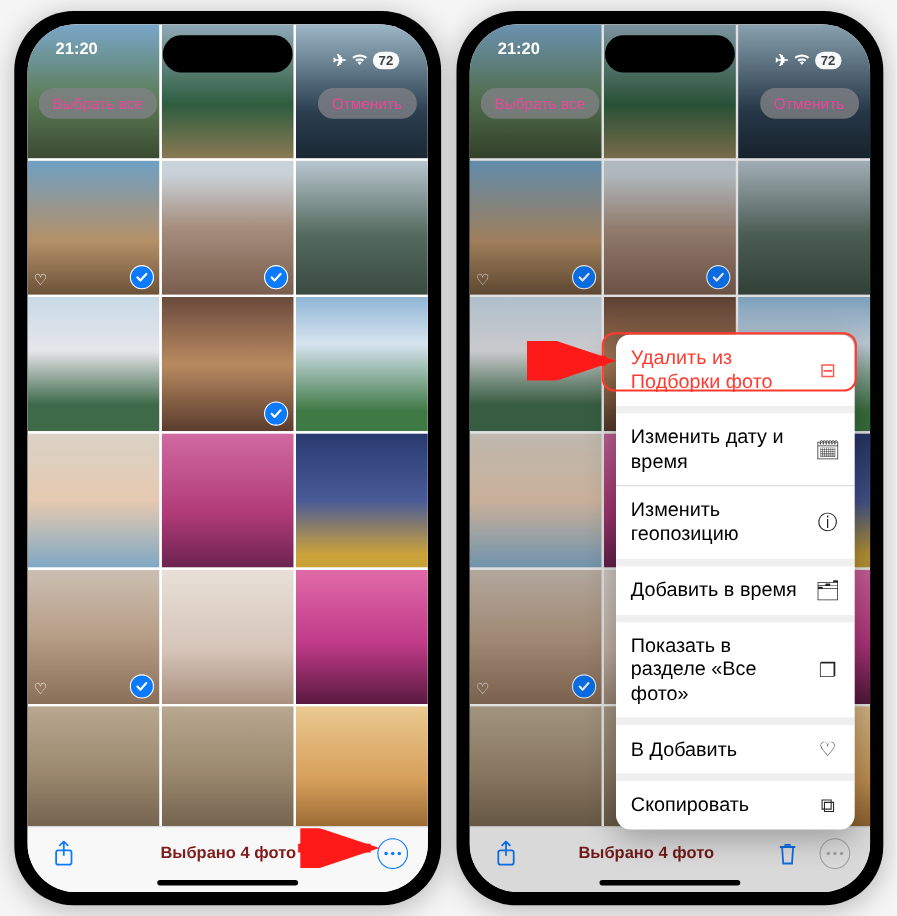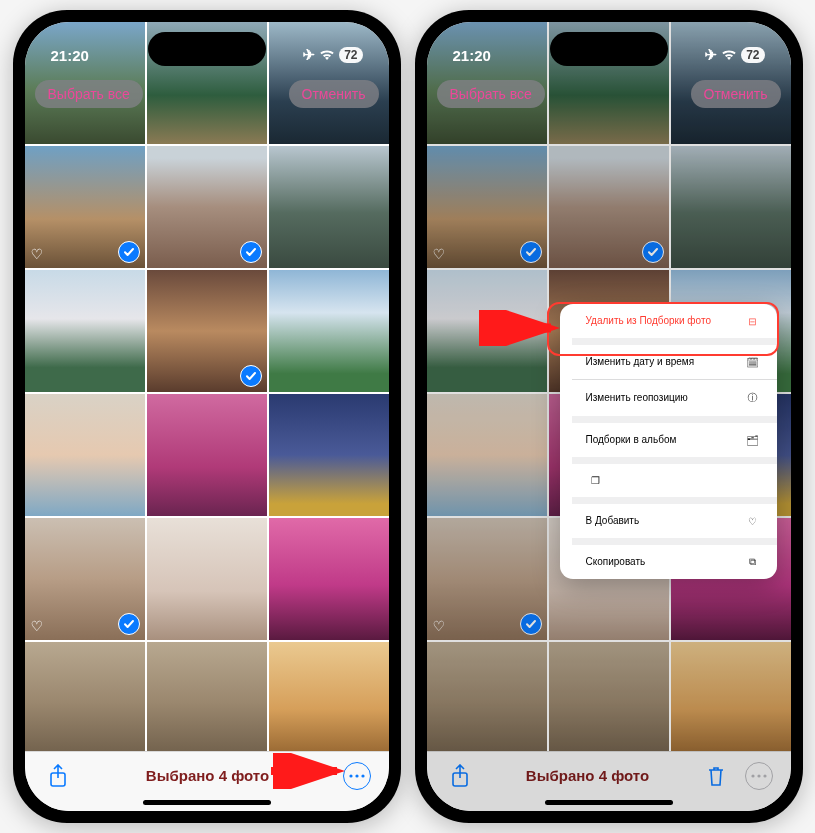--- a/index.html
+++ b/index.html
@@ -40,21 +40,20 @@
     border-radius: 44px;
     overflow: hidden;
     position: relative;
     display: flex;
     flex-direction: column;
   }
   
   .statusbar {
     height: 52px;
     display: flex;
-    align-items: center;
     justify-content: space-between;
     padding: 14px 26px 0;
     position: absolute;
     top: 0; left: 0; right: 0;
     z-index: 40;
     color: #fff;
     font-weight: 600;
     font-size: 15px;
   }
   .statusbar .right { display:flex; align-items:center; gap:4px; }
@@ -152,22 +151,21 @@
   .menu {
     position:absolute;
     right: 14px;
     top: 282px;
     width: 217px;
     background:#fff;
     border-radius:13px;
     box-shadow: 0 8px 28px rgba(0,0,0,.28);
     z-index: 60;
     overflow:hidden;
-    font-size: 10px;
-    padding-left: 12px;
+    font-size: 18px;
   }
   .menu-group { border-bottom: 7px solid rgba(120,120,128,.12); }
   .menu-group:last-child { border-bottom:none; }
   .menu-item {
     display:flex; align-items:center; justify-content:space-between;
     padding: 11px 14px;
     border-bottom: .5px solid rgba(60,60,67,.18);
     color:#000;
     gap:10px;
   }
@@ -460,26 +458,27 @@
             <div class="label">Изменить дату и время</div>
             <div class="micon">🗓</div>
           </div>
           <div class="menu-item">
             <div class="label">Изменить геопозицию</div>
             <div class="micon">ⓘ</div>
           </div>
         </div>
         <div class="menu-group">
           <div class="menu-item">
-            <div class="label">Подборки в альбом</div>
+            <div class="label">Добавить в время</div>
             <div class="micon">🗂</div>
           </div>
         </div>
         <div class="menu-group">
           <div class="menu-item">
+            <div class="label">Показать в разделе «Все фото»</div>
             <div class="micon">❐</div>
           </div>
         </div>
         <div class="menu-group">
           <div class="menu-item">
             <div class="label">В Добавить</div>
             <div class="micon">♡</div>
           </div>
         </div>
         <div class="menu-group">

